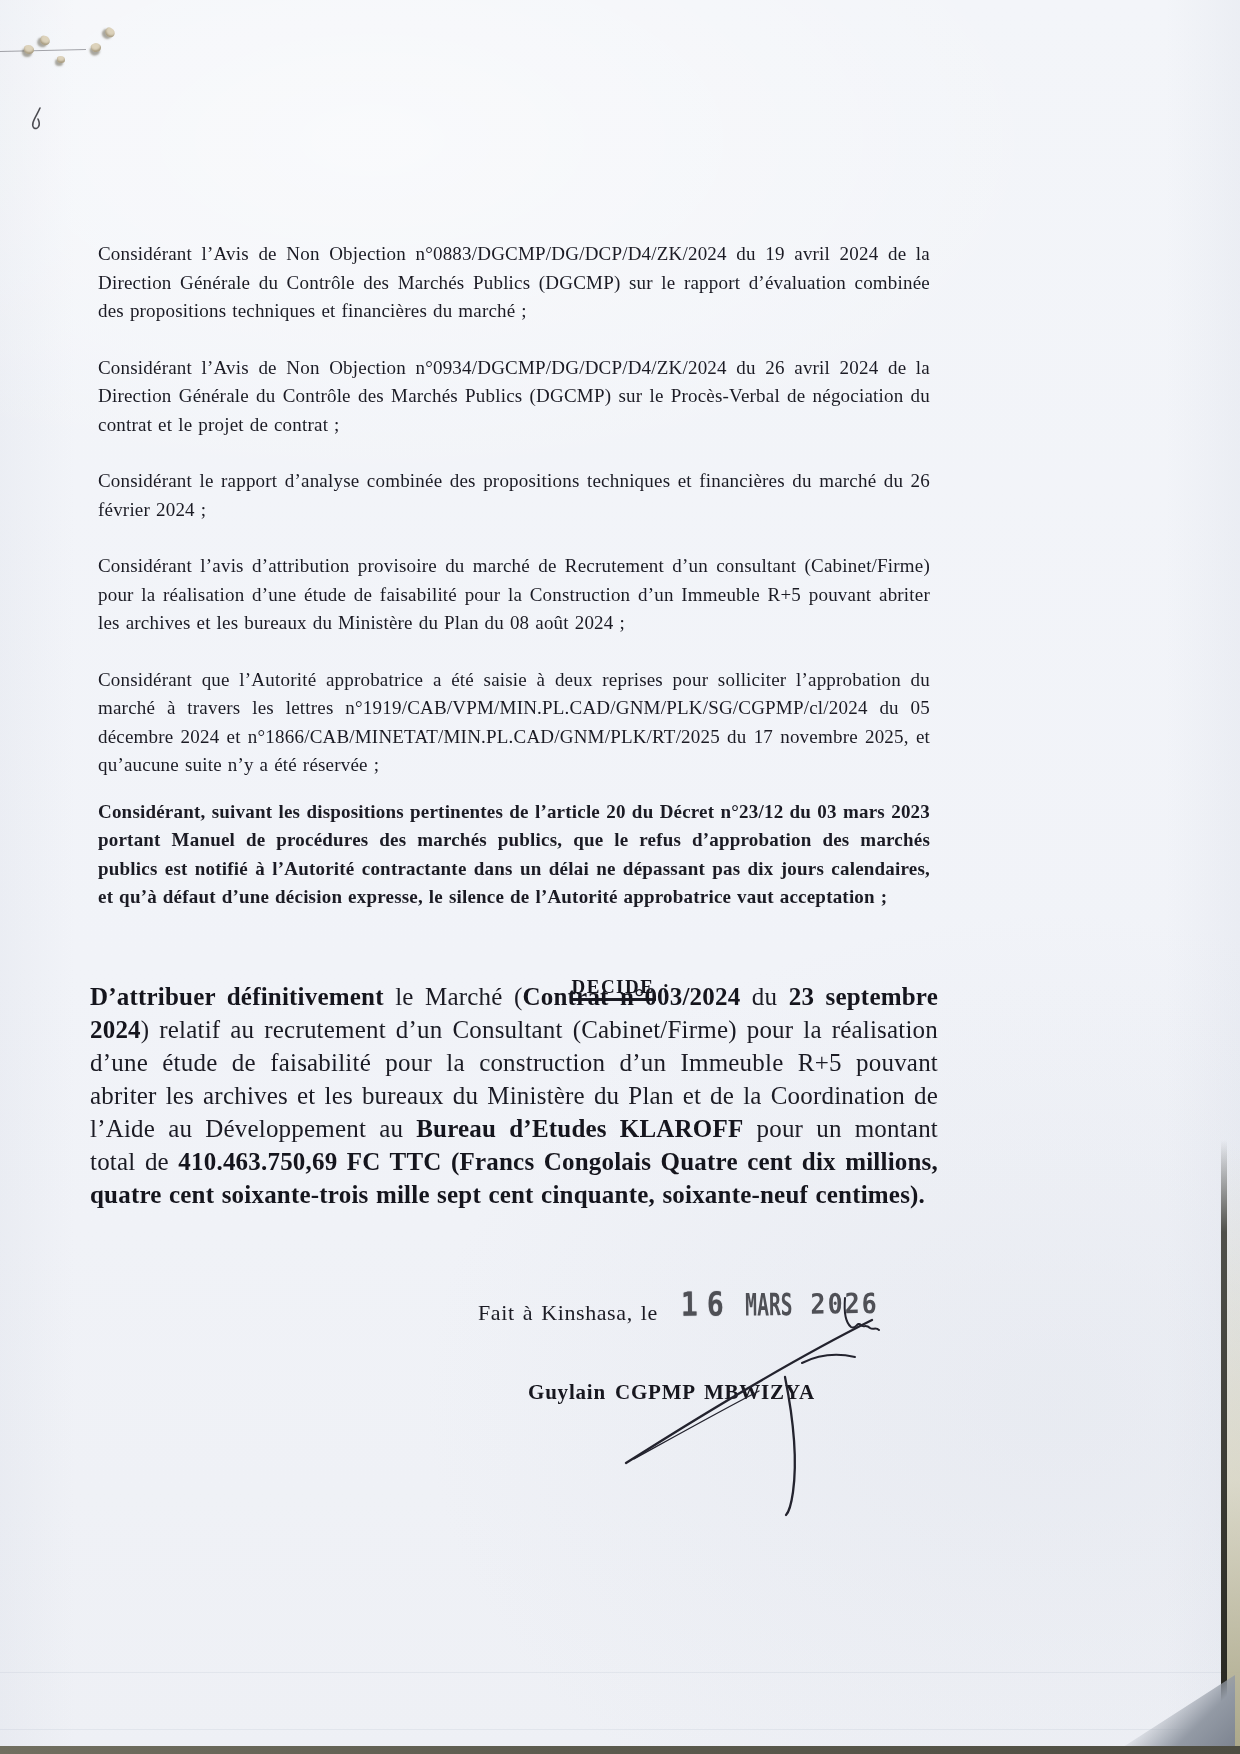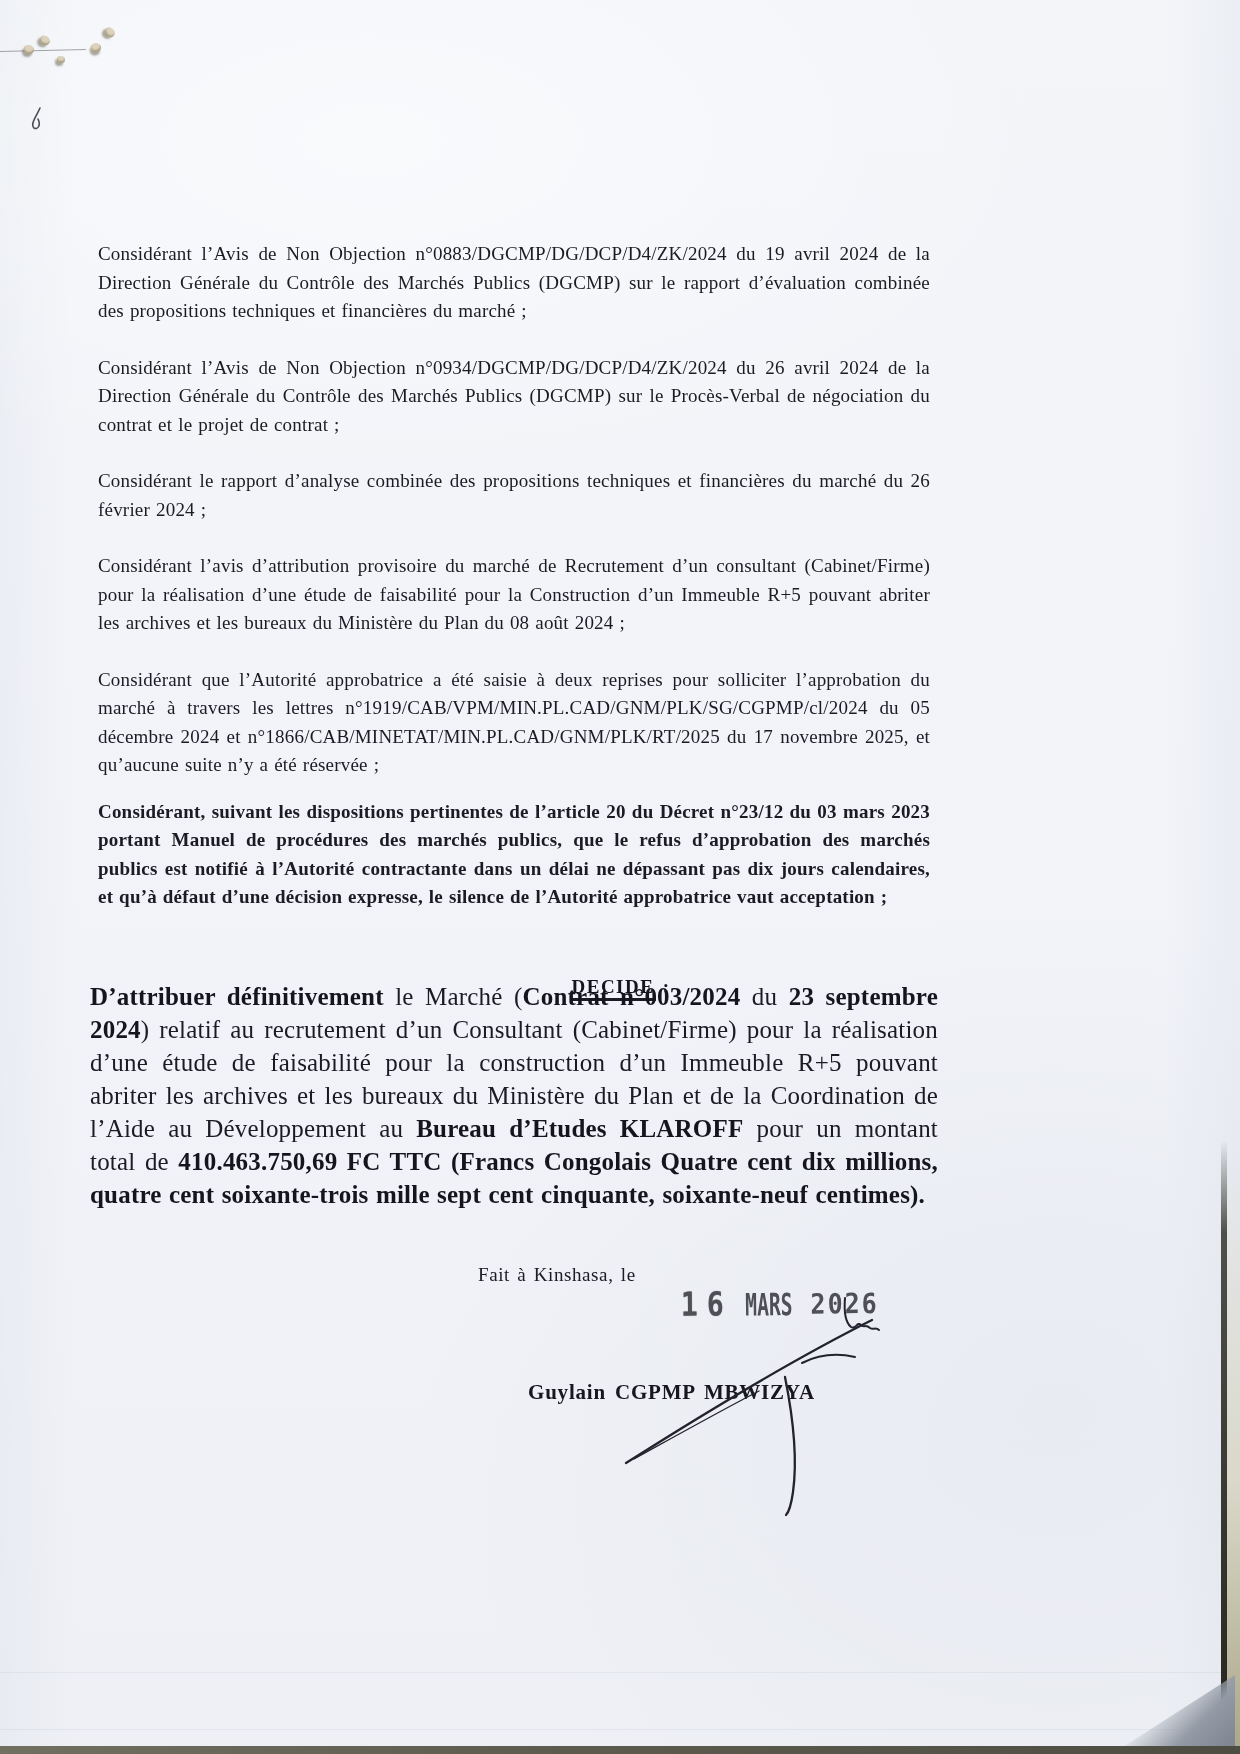--- a/index.html
+++ b/index.html
@@ -35,21 +35,21 @@
   .recitals .recital:nth-child(6){margin-top:-10px;font-weight:bold;}
   .b{font-weight:bold;color:#15151d;}
 
   .decide-row{position:absolute;top:976px;left:0;width:100%;text-align:center;
     font-size:19px;font-weight:bold;letter-spacing:1.5px;color:#15151d;}
   .decide-word{border-bottom:3px solid #1b1b24;padding:0 2px 1px;}
 
   .attribution{position:absolute;left:90px;top:980px;width:848px;
     font-size:25px;line-height:33px;text-align:justify;letter-spacing:.2px;word-spacing:1px;}
 
-  .fait-line{position:absolute;left:478px;top:1264px;font-size:19px;letter-spacing:.6px;word-spacing:2px;text-align:right;}
+  .fait-line{position:absolute;left:478px;top:1300px;font-size:22px;letter-spacing:.6px;word-spacing:2px;text-align:right;}
 
   .date-stamp{position:absolute;left:681px;top:1287px;display:flex;align-items:baseline;gap:13px;
     font-family:"DejaVu Sans Mono", monospace;font-weight:bold;color:#44454b;
     transform:rotate(-.6deg);opacity:.93;}
   .stamp-day{font-size:28px;letter-spacing:9px;transform:scaleY(1.18);text-shadow:0 0 1px rgba(60,60,66,.6);}
   .stamp-month{font-size:24px;transform:scale(.82,1.28);letter-spacing:0px;margin-left:-6px;}
   .stamp-year{font-size:25px;transform:scaleY(1.12);letter-spacing:2px;}
 
   .signer-name{position:absolute;left:528px;top:1380px;font-size:21px;font-weight:bold;
     letter-spacing:.8px;color:#17171f;word-spacing:3px;}

